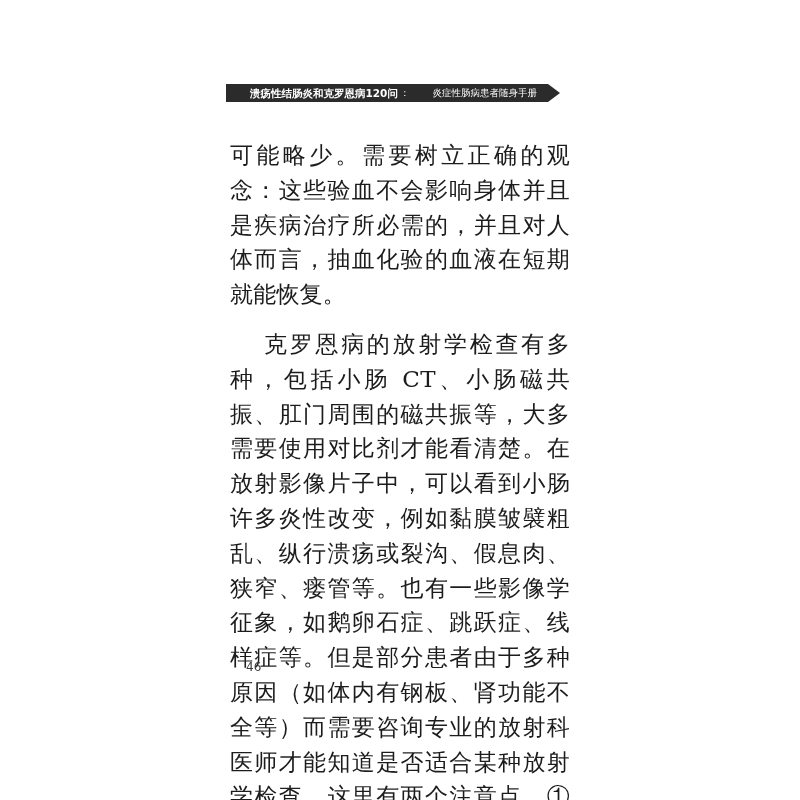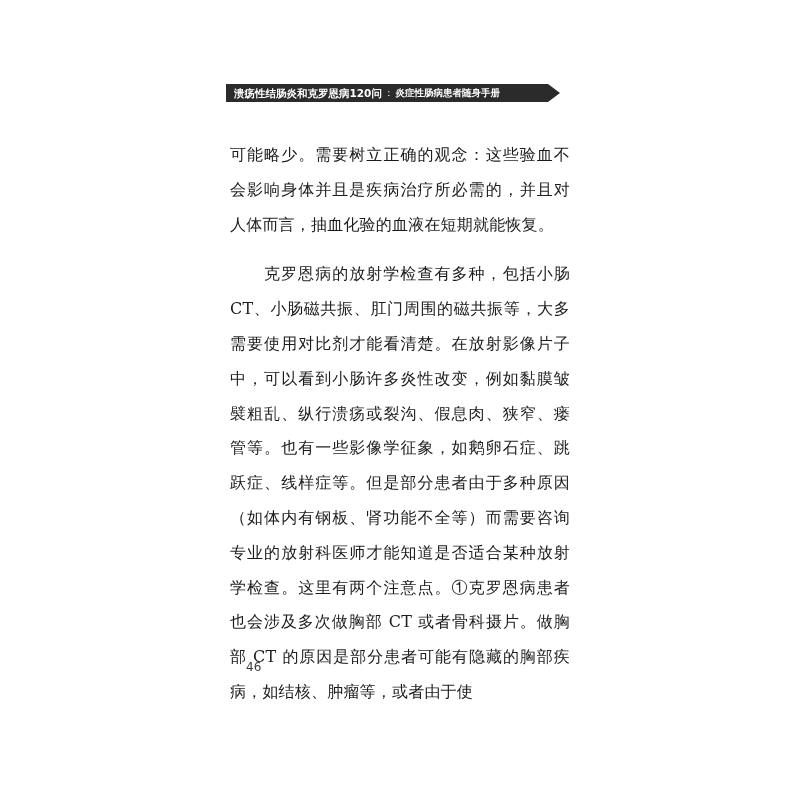--- a/index.html
+++ b/index.html
@@ -33,21 +33,21 @@
     left: 0;
     top: 0;
     width: 334px;
     height: 18px;
     background: #2b2b2b;
     
     clip-path: polygon(0 0, 322px 0, 334px 9px, 322px 18px, 0 18px);
   }
   .header-band .bar-inner {
     position: absolute;
-    left: 0;
+    left: 16px;
     top: 0;
     width: 334px;
     height: 18px;
     display: flex;
     align-items: center;
     padding-left: 8px;
     box-sizing: border-box;
   }
   .header-title {
     color: #ffffff;
@@ -55,43 +55,44 @@
     font-size: 10.5px;
     font-weight: bold;
     letter-spacing: 0px;
     white-space: nowrap;
     line-height: 18px;
   }
   .header-sub {
     color: #ffffff;
     font-family: "DejaVu Sans", sans-serif;
     font-size: 9.5px;
-    font-weight: bold;
+    font-weight: normal;
     white-space: nowrap;
     line-height: 18px;
+    margin-left: 21px;
   }
   .header-sep {
     color: #ffffff;
     font-family: "DejaVu Sans", sans-serif;
     font-size: 9.5px;
     margin: 0 2px;
     line-height: 18px;
   }
 
   
   .text-block {
     position: absolute;
     left: 230px;
     top: 138px;
     width: 340px;
   }
   .para {
     margin: 0;
     font-family: "DejaVu Serif", serif;
-    font-size: 16px;
+    font-size: 23px;
     line-height: 34.8px;
     color: #1c1c1c;
     text-align: justify;
     text-justify: inter-character;
     letter-spacing: 0.2px;
   }
   .para.indent {
     text-indent: 34px;
   }
   .para + .para {

